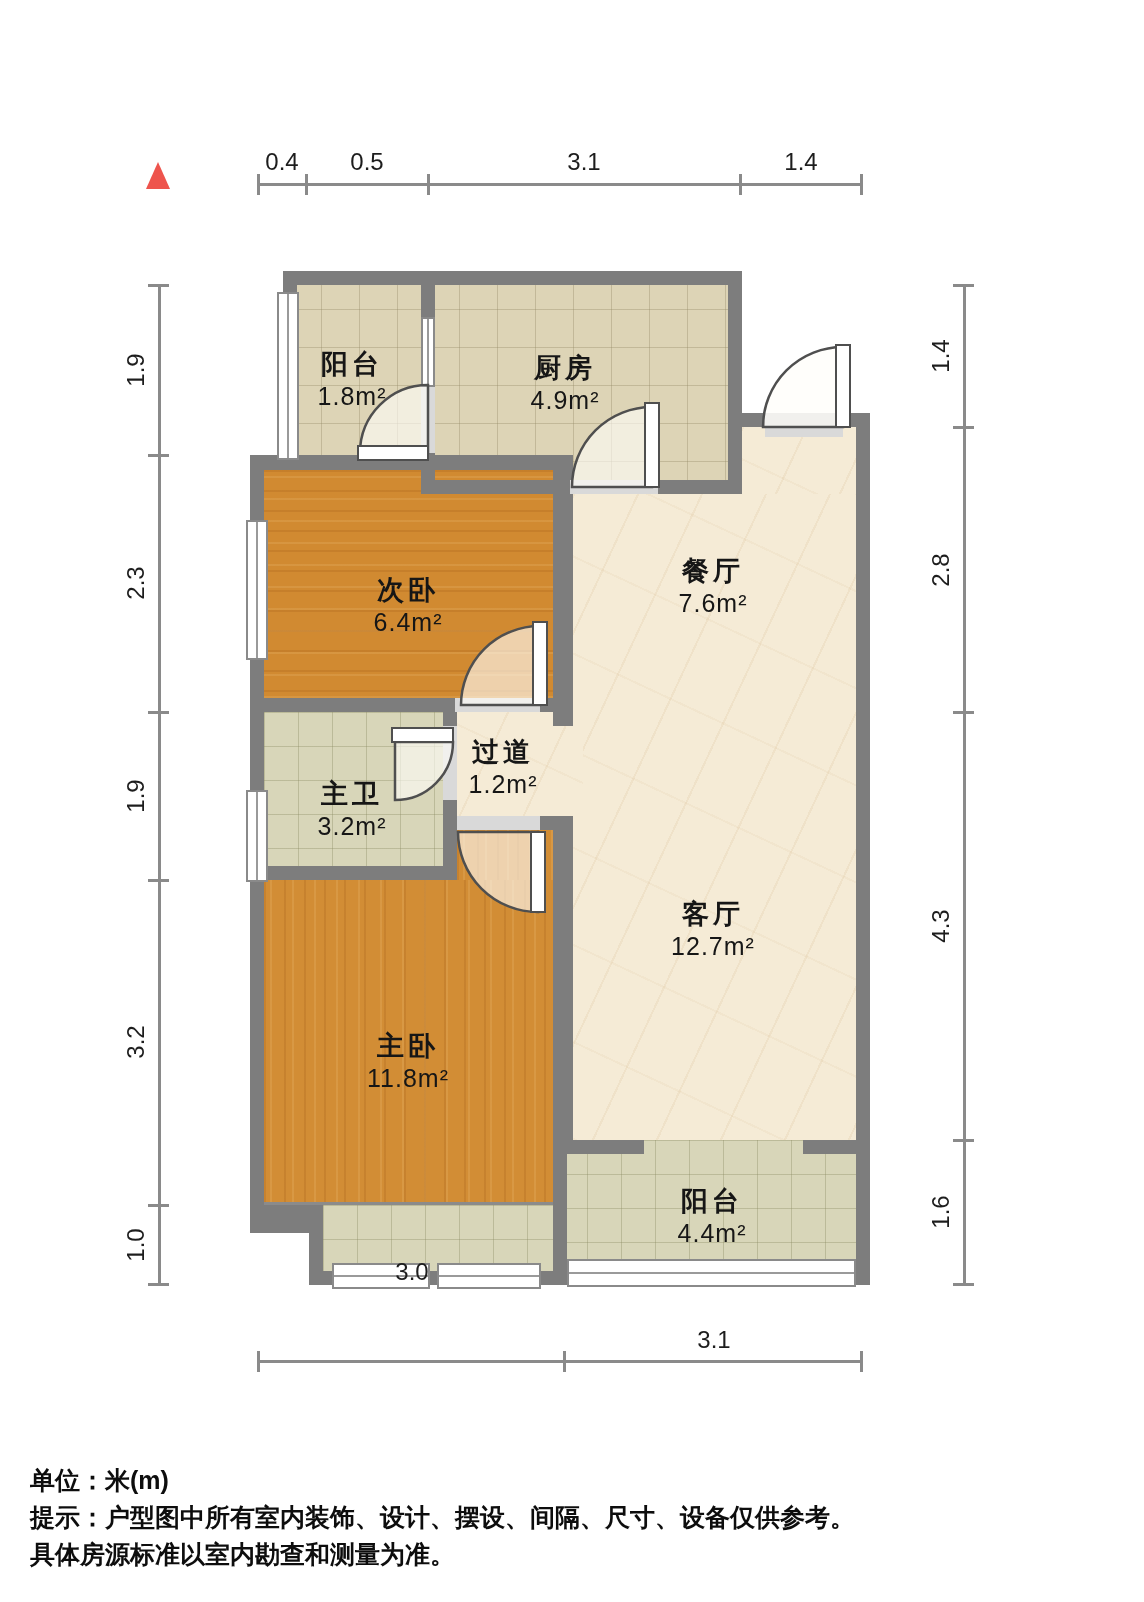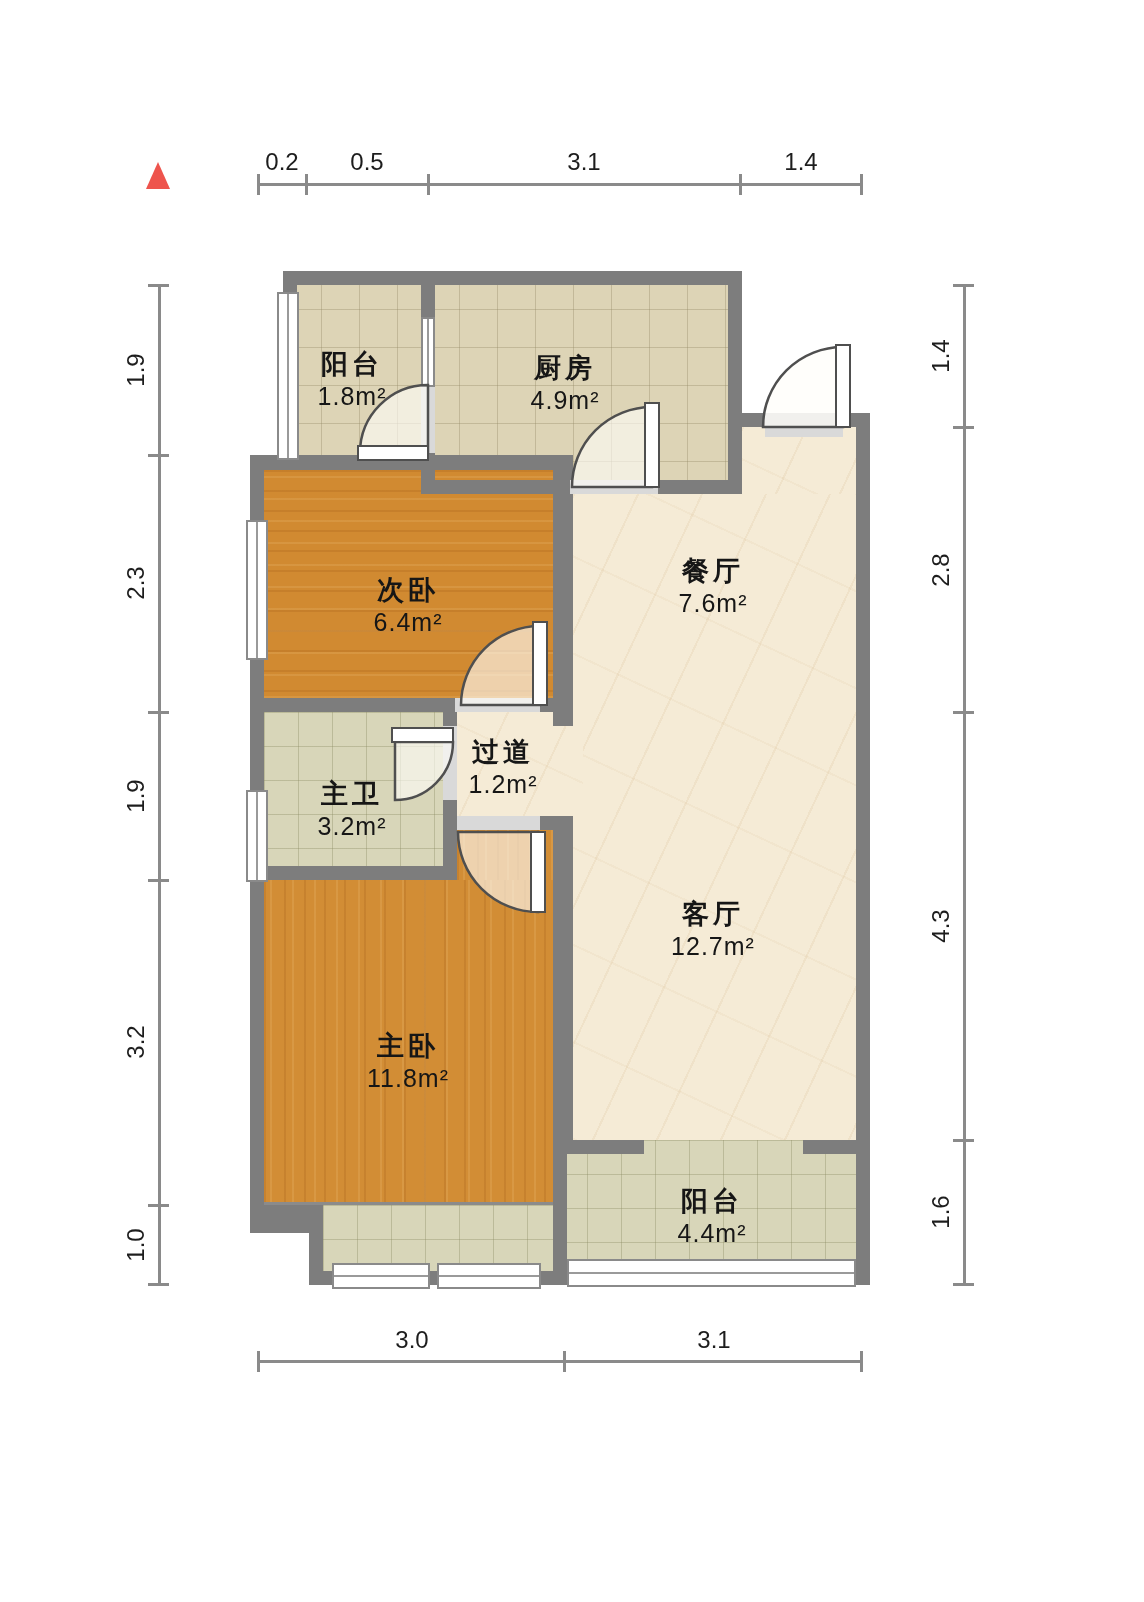--- a/index.html
+++ b/index.html
@@ -169,21 +169,21 @@
     <div class="nm">阳台</div>
     <div class="ar">4.4m²</div>
   </div>
 
   <div class="dline" style="left:258px;top:183px;width:604px;height:3px;"></div>
   <div class="tick" style="left:257px;top:174px;width:3px;height:21px;"></div>
   <div class="tick" style="left:305px;top:174px;width:3px;height:21px;"></div>
   <div class="tick" style="left:427px;top:174px;width:3px;height:21px;"></div>
   <div class="tick" style="left:739px;top:174px;width:3px;height:21px;"></div>
   <div class="tick" style="left:860px;top:174px;width:3px;height:21px;"></div>
-  <div class="dlab" style="left:282px;top:162px;">0.2</div>
+  <div class="dlab" style="left:282px;top:162px;">0.4</div>
   <div class="dlab" style="left:367px;top:162px;">0.5</div>
   <div class="dlab" style="left:584px;top:162px;">3.1</div>
   <div class="dlab" style="left:801px;top:162px;">1.4</div>
 
   <div class="dline" style="left:158px;top:285px;width:3px;height:1000px;"></div>
   <div class="tick" style="left:148px;top:284px;width:21px;height:3px;"></div>
   <div class="tick" style="left:148px;top:454px;width:21px;height:3px;"></div>
   <div class="tick" style="left:148px;top:711px;width:21px;height:3px;"></div>
   <div class="tick" style="left:148px;top:879px;width:21px;height:3px;"></div>
   <div class="tick" style="left:148px;top:1204px;width:21px;height:3px;"></div>
@@ -202,17 +202,22 @@
   <div class="tick" style="left:953px;top:1283px;width:21px;height:3px;"></div>
   <div class="dlab rot" style="left:941px;top:356px;">1.4</div>
   <div class="dlab rot" style="left:941px;top:570px;">2.8</div>
   <div class="dlab rot" style="left:941px;top:926px;">4.3</div>
   <div class="dlab rot" style="left:941px;top:1212px;">1.6</div>
 
   <div class="dline" style="left:258px;top:1360px;width:604px;height:3px;"></div>
   <div class="tick" style="left:257px;top:1351px;width:3px;height:21px;"></div>
   <div class="tick" style="left:563px;top:1351px;width:3px;height:21px;"></div>
   <div class="tick" style="left:860px;top:1351px;width:3px;height:21px;"></div>
-  <div class="dlab" style="left:412px;top:1340px;">3.0</div>
+  <div class="dlab" style="left:412px;top:1272px;">3.0</div>
   <div class="dlab" style="left:714px;top:1340px;">3.1</div>
 
+  <div class="footer">
+    <div>单位：米(m)</div>
+    <div>提示：户型图中所有室内装饰、设计、摆设、间隔、尺寸、设备仅供参考。</div>
+    <div>具体房源标准以室内勘查和测量为准。</div>
+  </div>
 
 </div>
 
 </body></html>

